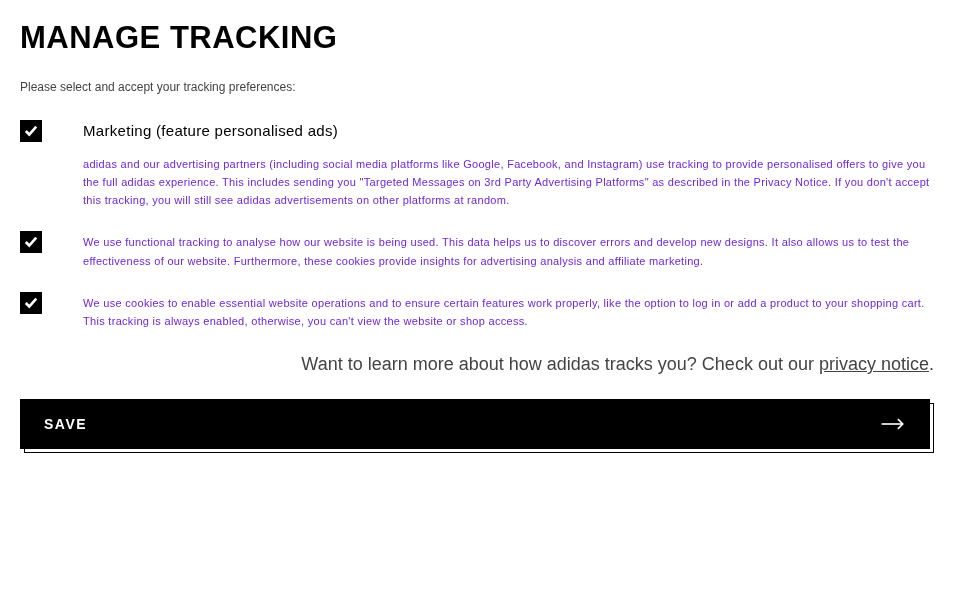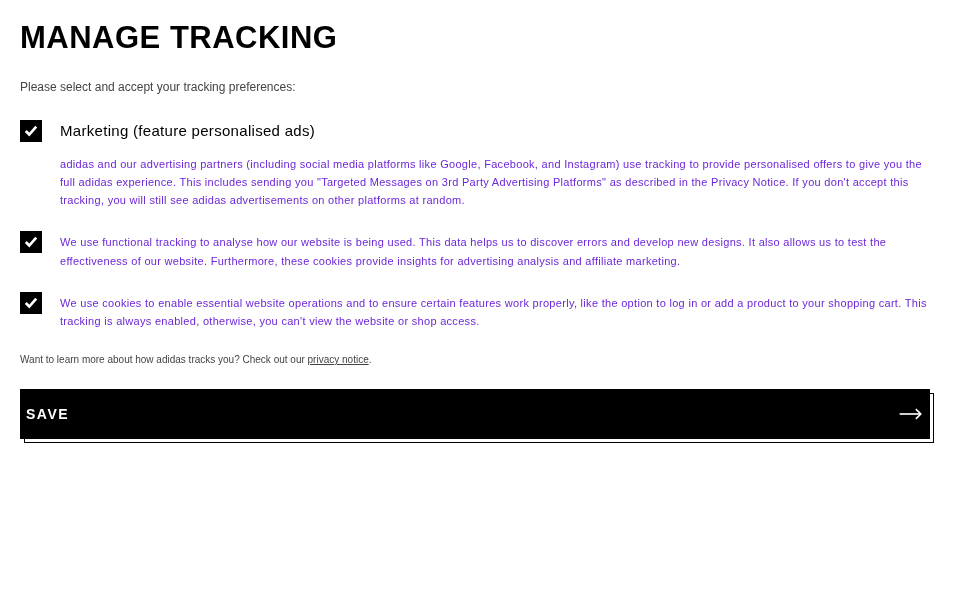--- a/index.html
+++ b/index.html
@@ -19,20 +19,21 @@
   }
   .subtitle {
     font-size: 12px;
     color: #444;
     margin-bottom: 28px;
   }
   .option {
     display: flex;
     align-items: flex-start;
     margin-bottom: 24px;
+    gap: 23px;
   }
   .checkbox {
     width: 22px;
     height: 22px;
     background: #000;
     flex-shrink: 0;
     display: flex;
     align-items: center;
     justify-content: center;
     margin-right: 18px;
@@ -54,24 +55,25 @@
     margin-bottom: 16px;
     letter-spacing: 0.3px;
   }
   .option-desc {
     font-size: 11px;
     color: #6d28d9;
     line-height: 1.65;
     letter-spacing: 0.3px;
   }
   .footer-text {
-    font-size: 10px;
+    font-size: 18px;
     color: #444;
     margin-top: 4px;
     margin-bottom: 24px;
+    text-align: right;
   }
   .footer-text a {
     color: #444;
     text-decoration: underline;
   }
   .save-wrap {
     position: relative;
     width: 100%;
     height: 54px;
   }
@@ -88,21 +90,21 @@
     position: absolute;
     top: 0;
     left: 0;
     right: 4px;
     bottom: 4px;
     background: #000;
     color: #fff;
     display: flex;
     align-items: center;
     justify-content: space-between;
-    padding: 0 6px;
+    padding: 0 24px;
     font-size: 14px;
     font-weight: 700;
     letter-spacing: 1.5px;
     border: none;
     cursor: pointer;
   }
   .save-btn svg {
     width: 26px;
     height: 16px;
     stroke: #fff;

